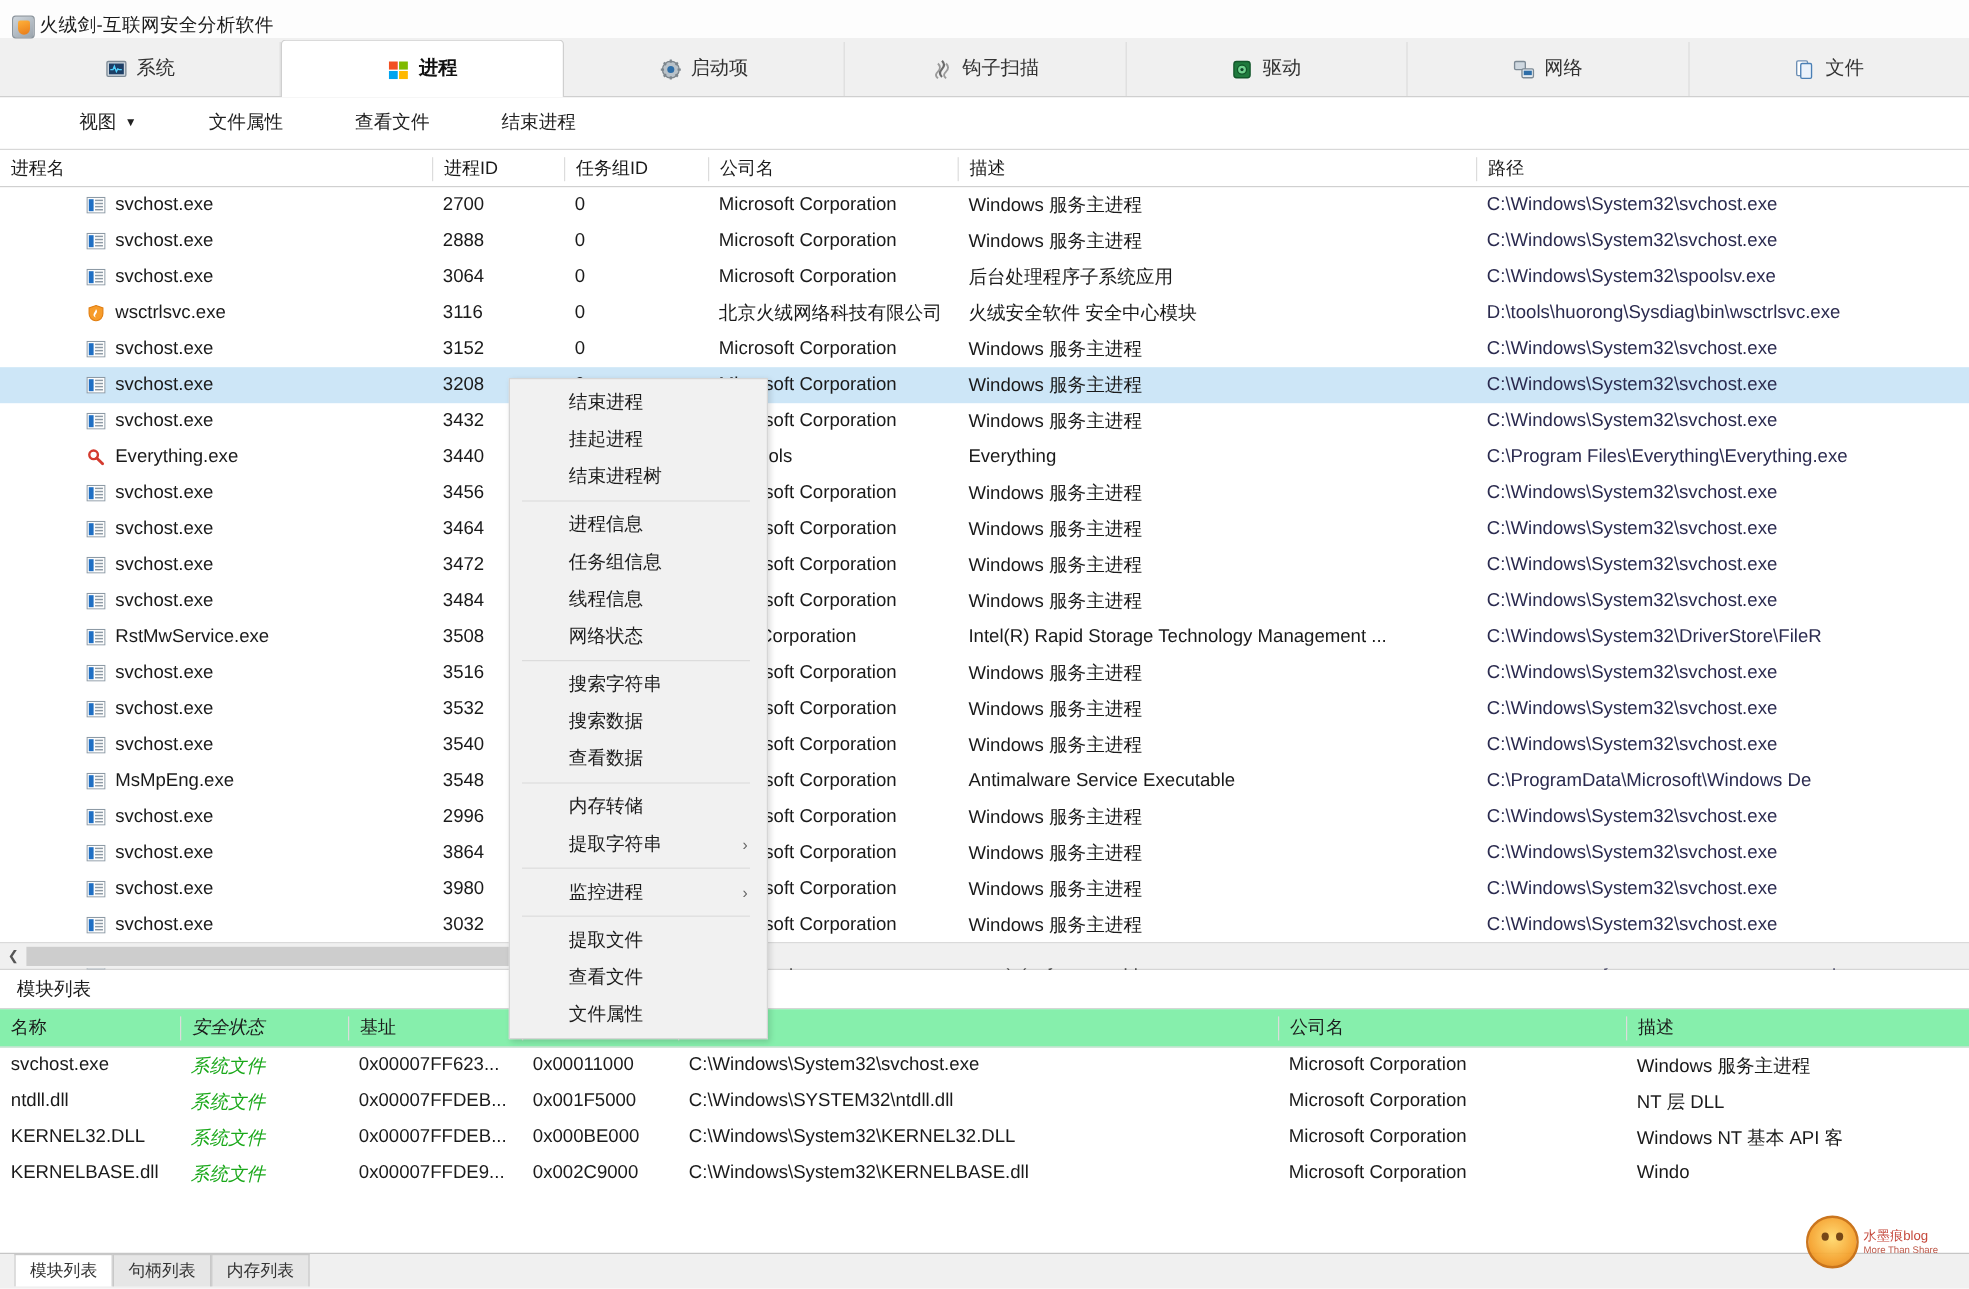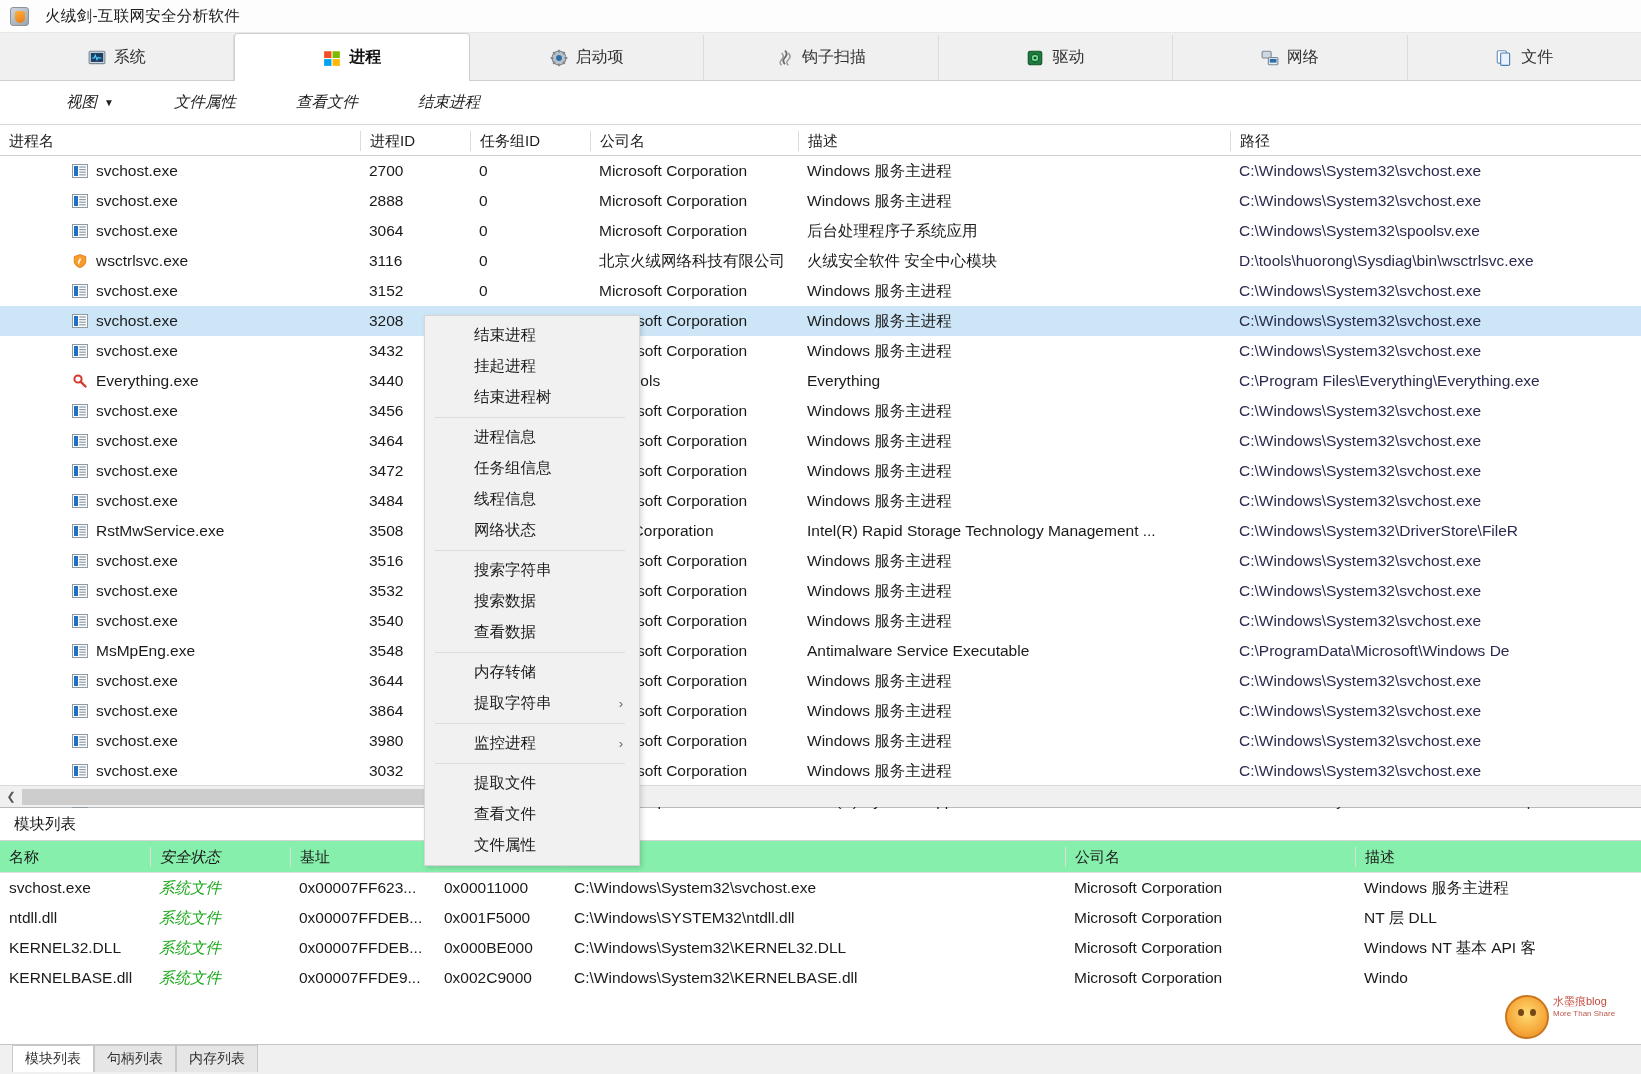--- a/index.html
+++ b/index.html
@@ -7,21 +7,21 @@
   body {
     font-family: "Liberation Sans", sans-serif;
     font-size: 15px;
     color:#1a1a1a;
     background:#ffffff;
   }
   #app { position:relative; width:1641px; height:1074px; }
 
   
   .titlebar {
-    height:33px; display:flex; align-items:center; gap:16px;
+    height:33px; display:flex; align-items:flex-end; gap:4px;
     padding-left:10px; background:#fdfdfd;
     border-bottom:1px solid #e8e8e8;
   }
   .title-icon {
     width:19px; height:19px; border-radius:3px;
     background:linear-gradient(145deg,#cfd6dd,#9aa4ad);
     border:1px solid #8b949c;
     position:relative; flex:none;
   }
   .title-icon::after{
@@ -52,21 +52,21 @@
     margin-bottom:-1px; z-index:2;
   }
   .tabicon{ width:18px; height:18px; flex:none; display:block; }
 
   
   .toolbar {
     height:44px; display:flex; align-items:center;
     background:#ffffff; border-bottom:1px solid #d8d8d8;
     padding-left:36px; gap:0;
   }
-  .tbitem { font-size:15.5px; color:#222; padding:0 30px; cursor:default; white-space:nowrap;font-style:italic;}
+  .tbitem { font-size:15.5px; color:#222; padding:0 30px; cursor:default; white-space:nowrap;}
   .caret { display:inline-block; margin-left:7px; font-size:10px; vertical-align:middle;}
 
   
   .proc-wrap { position:relative; height:682px; background:#fff; }
   .hdr {
     display:flex; height:31px; align-items:center;
     border-bottom:1px solid #d0d0d0; border-top:1px solid #ffffff;
     background:#fff; font-size:15px;
   }
   .hdr .hc { padding-left:9px; border-left:1px solid #dcdcdc; height:20px; line-height:20px; overflow:hidden;}
@@ -132,22 +132,22 @@
   .mi{
     height:31px; display:flex; align-items:center;
     padding-left:49px; padding-right:14px; font-size:15.5px; color:#1c1c1c;
     position:relative; white-space:nowrap;
   }
   .mi .arrow{ position:absolute; right:16px; font-size:13px; color:#666; }
   .msep{ height:1px; margin:4px 14px 4px 10px; background:#dcdcdc;}
 
   
   .wm{
-    position:absolute; right:6px; bottom:33px; width:130px; height:46px;
-    display:flex; gap:4px; opacity:.93;
+    position:absolute; right:6px; bottom:16px; width:130px; height:46px;
+    display:flex; align-items:center; gap:4px; opacity:.93;
   }
   .wm-face{
     width:44px;height:44px;border-radius:50%;
     background:radial-gradient(circle at 50% 42%,#ffd96b 0%,#f6a12a 62%,#d97b10 100%);
     border:2px solid #c76b0d; position:relative; flex:none;
   }
   .wm-face::before, .wm-face::after{
     content:""; position:absolute; top:12px; width:6px;height:7px;
     background:#6b3a06; border-radius:50%;
   }
@@ -580,21 +580,21 @@
               <rect x="2" y="2" width="4" height="10" fill="#1f6fc4"></rect>
               <g fill="#8d9aa5">
                 <rect x="7.2" y="2.4" width="6.6" height="1.2"></rect>
                 <rect x="7.2" y="5" width="6.6" height="1.2"></rect>
                 <rect x="7.2" y="7.6" width="6.6" height="1.2"></rect>
                 <rect x="7.2" y="10.2" width="6.6" height="1.2"></rect>
               </g>
             </svg>
             <span>svchost.exe</span>
           </div>
-          <div class="cell w-pid">3644</div>
+          <div class="cell w-pid">2996</div>
           <div class="cell w-tg">0</div>
           <div class="cell w-co">Microsoft Corporation</div>
           <div class="cell w-desc">Windows 服务主进程</div>
           <div class="cell w-path path">C:\Windows\System32\svchost.exe</div>
         </div>
         <div class="row">
           <div class="cell w-name c-name">
             <svg class="pico" viewBox="0 0 16 14">
               <rect x="0.5" y="0.5" width="15" height="13" fill="#fdfdfd" stroke="#8d9aa5"></rect>
               <rect x="2" y="2" width="4" height="10" fill="#1f6fc4"></rect>

